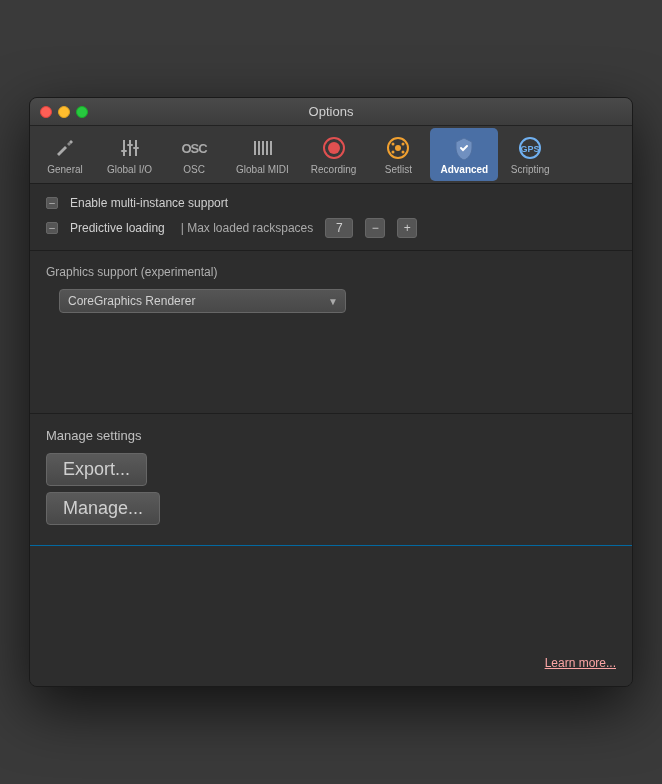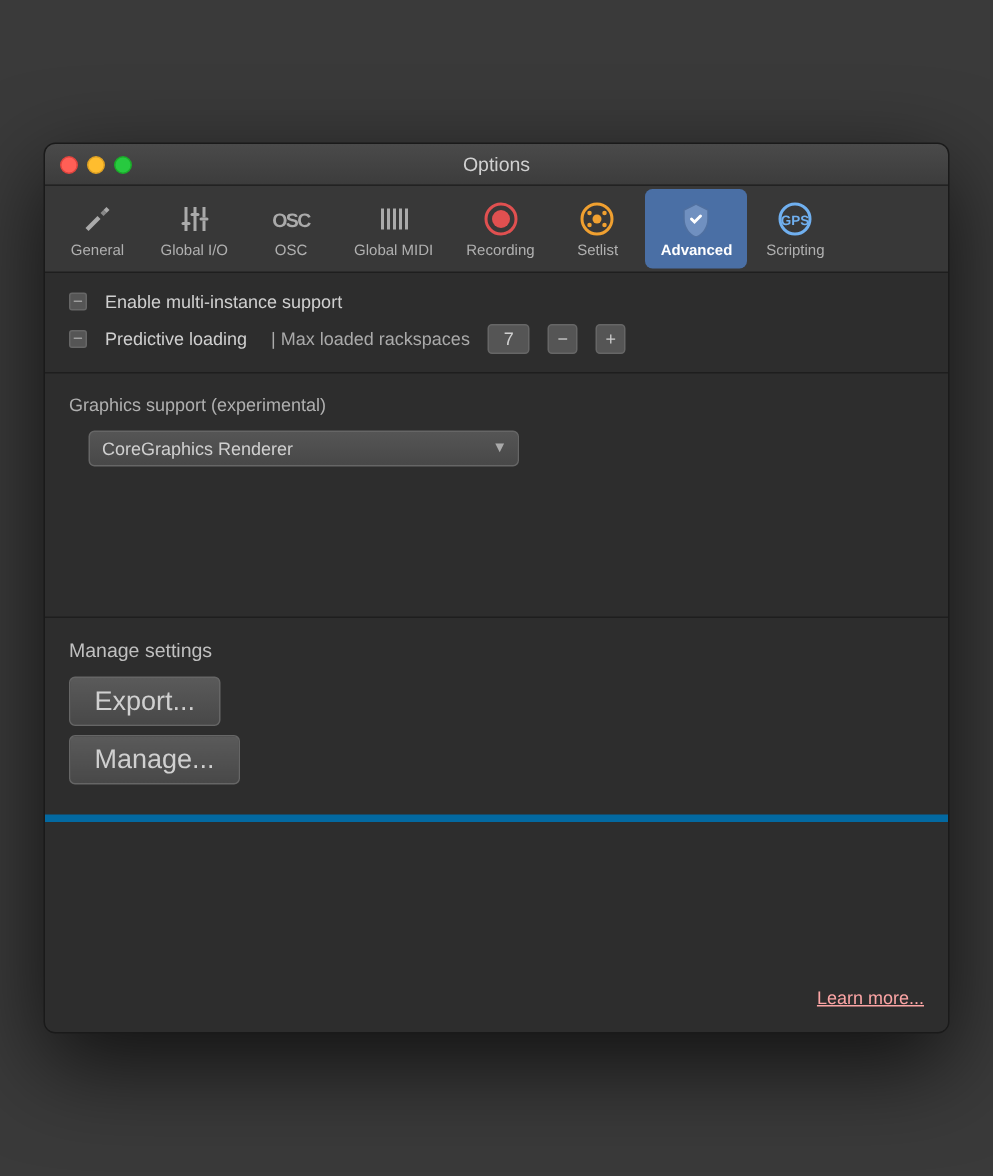--- a/index.html
+++ b/index.html
@@ -210,21 +210,21 @@
       top: 50%;
       transform: translateY(-50%);
       color: #aaa;
       font-size: 10px;
       pointer-events: none;
     }
 
     
     .manage-section {
       padding: 14px 16px;
-      border-bottom: 5px solid #0369a1;
+      border-bottom: 1px solid #0369a1;
     }
 
     .manage-title {
       color: #c0c0c0;
       font-size: 13px;
       margin-bottom: 10px;
     }
 
     .settings-btn {
       display: block;

